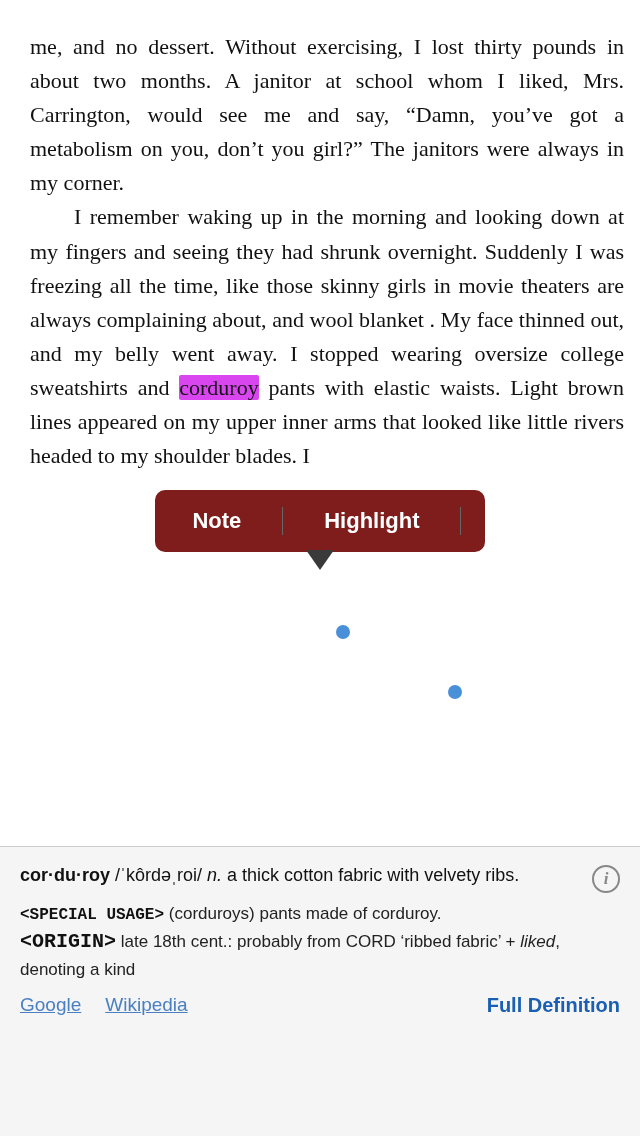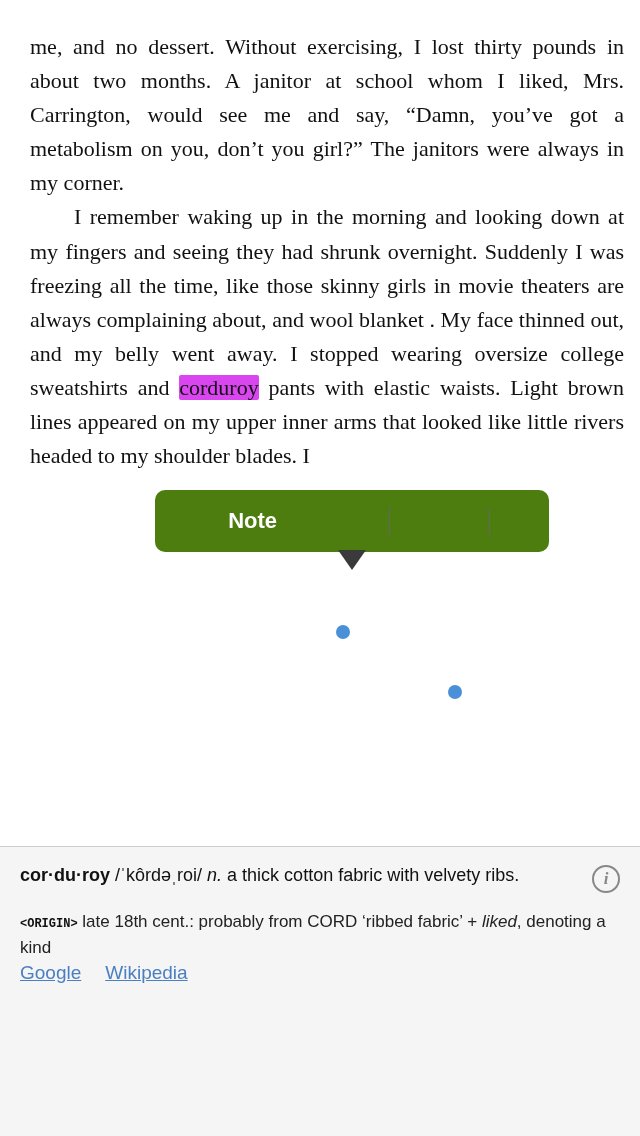--- a/index.html
+++ b/index.html
@@ -60,22 +60,22 @@
       left: 448px;
       top: 685px;
       z-index: 10;
     }
 
     
     .popup-menu {
       position: absolute;
       top: 490px;
       left: 155px;
-      width: 394px;
-      background: #4d7c0f;
+      width: 330px;
+      background: #7f1d1d;
       border-radius: 10px;
       display: flex;
       align-items: center;
       justify-content: space-around;
       padding: 14px 10px;
       z-index: 20;
     }
 
     .popup-menu::after {
       content: '';
@@ -116,21 +116,21 @@
       background: #f5f5f5;
       border-top: 1px solid #ccc;
       padding: 18px 20px 16px 20px;
       min-height: 290px;
     }
 
     .dict-header {
       display: flex;
       align-items: flex-start;
       justify-content: flex-end;
-      margin-bottom: 16px;
+      margin-bottom: 8px;
     }
 
     .dict-word-line {
       font-family: -apple-system, Helvetica, Arial, sans-serif;
       font-size: 18px;
       color: #111;
       flex: 1;
     }
 
     .dict-word {
@@ -147,21 +147,21 @@
 
     .dict-special {
       font-family: 'Courier New', Courier, monospace;
       font-size: 16px;
       font-weight: 700;
       color: #111;
     }
 
     .dict-origin {
       font-family: 'Courier New', Courier, monospace;
-      font-size: 12px;
+      font-size: 20px;
       font-weight: 700;
       color: #111;
     }
 
     .dict-body {
       font-family: -apple-system, Helvetica, Arial, sans-serif;
       font-size: 17px;
       color: #222;
       line-height: 1.5;
     }
@@ -185,21 +185,21 @@
       font-size: 17px;
       margin-left: 8px;
       flex-shrink: 0;
       cursor: pointer;
     }
 
     .dict-footer {
       display: flex;
       justify-content: space-between;
       align-items: center;
-      margin-top: 2px;
+      margin-top: 11px;
     }
 
     .dict-links {
       display: flex;
       gap: 24px;
     }
 
     .dict-link {
       color: #4a7fc1;
       font-family: -apple-system, Helvetica, Arial, sans-serif;
@@ -231,41 +231,47 @@
       <span>. My face thinned out, and my belly went away. I stopped wearing oversize college sweatshirts and </span><span class="highlighted-word">corduroy</span><span> pants with elastic waists. Light brown lines appeared on my upper inner arms that looked like little rivers headed to my shoulder blades. I</span>
     </p>
   </div>
 
   <div class="handle-left"></div>
   <div class="handle-right"></div>
 
   <div class="popup-menu">
     <button class="popup-btn">Note</button>
     <div class="popup-divider"></div>
+    <button class="popup-btn">Highlight</button>
     <div class="popup-divider"></div>
   </div>
 </div>
 
 <div class="dict-panel">
   <div class="dict-header">
     <div class="dict-word-line">
       <span class="dict-word">cor·du·roy</span>
       <span class="dict-pronunciation"> </span><span>/ˈkôrdəˌroi/</span>
       <span class="dict-pos"> </span><span class="dict-pos">n.</span>
       <span> </span><span>a thick cotton fabric with velvety ribs.</span>
     </div>
     <div class="info-icon">i</div>
   </div>
 
   <div class="dict-body">
     <div>
+      <span class="dict-special">&lt;SPECIAL USAGE&gt;</span>
+      <span> </span><span>(corduroys) pants made of corduroy.</span>
+    </div>
+    <div>
       <span class="dict-origin">&lt;ORIGIN&gt;</span>
       <span> </span><span>late 18th cent.: probably from CORD ‘ribbed fabric’ + </span><span class="dict-italic">liked</span><span>, denoting a kind</span>
     </div>
   </div>
 
   <div class="dict-footer">
     <div class="dict-links">
       <span class="dict-link">Google</span>
       <span class="dict-link">Wikipedia</span>
     </div>
+    <span class="full-def-btn">Full Definition</span>
   </div>
 </div>
 
 </body></html>

